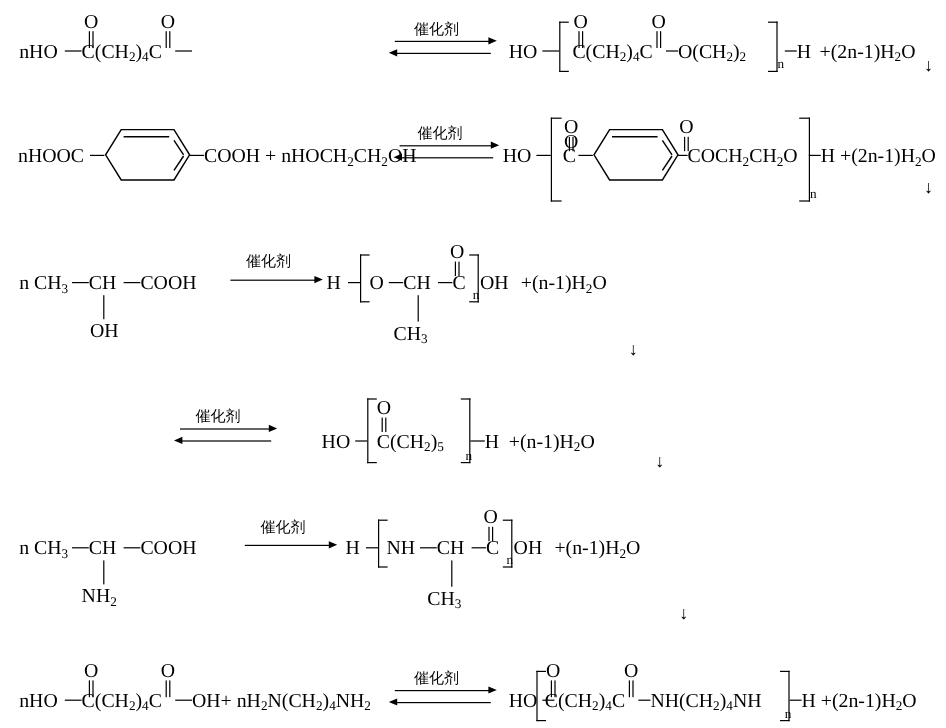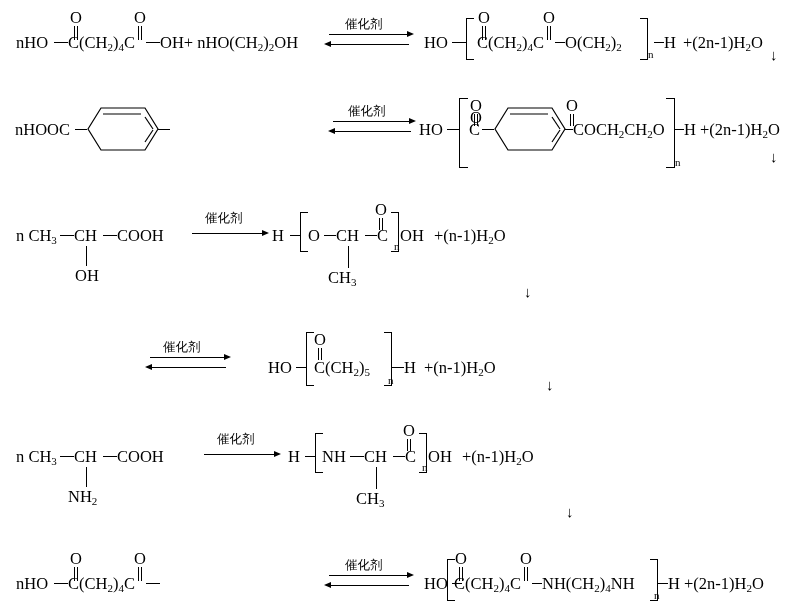--- a/index.html
+++ b/index.html
@@ -53,21 +53,20 @@
   <div class="line vline" style="left:77px;top:26px;height:14px;"></div>
 
   <div class="abs f16" style="left:134px;top:8px;">O</div>
   <div class="line vline" style="left:138px;top:26px;height:14px;"></div>
   <div class="line vline" style="left:141px;top:26px;height:14px;"></div>
 
   <div class="abs f16" style="left:16px;top:33px;">nHO</div>
   <div class="line hline" style="left:54px;top:42px;width:14px;"></div>
   <div class="abs f16" style="left:68px;top:33px;">C(CH<span class="sub">2</span>)<span class="sub">4</span>C</div>
   <div class="line hline" style="left:146px;top:42px;width:14px;"></div>
-  <div class="abs f16" style="left:160px;top:33px;">OH+ nHO(CH<span class="sub">2</span>)<span class="sub">2</span>OH</div>
 
   <div class="abs cn" style="left:345px;top:16px;">催化剂</div>
   <div class="line hline" style="left:329px;top:34px;width:80px;"></div>
   <div class="arrowhead" style="left:407px;top:30.5px;"></div>
   <div class="line hline" style="left:329px;top:44px;width:80px;"></div>
   <div class="arrowhead-left" style="left:324px;top:40.5px;"></div>
 
   <div class="abs f16" style="left:478px;top:8px;">O</div>
   <div class="line vline" style="left:482px;top:26px;height:14px;"></div>
   <div class="line vline" style="left:485px;top:26px;height:14px;"></div>
@@ -95,20 +94,21 @@
 
   <div class="ring" style="left:87px;top:104px;">
     <svg width="72" height="50" viewBox="0 0 72 50">
       <polygon points="14,4 58,4 71,25 58,46 14,46 1,25" fill="none" stroke="#000" stroke-width="1.2"></polygon>
       <line x1="16" y1="10" x2="54" y2="10" stroke="#000" stroke-width="1.2"></line>
       <line x1="58" y1="13" x2="66" y2="25" stroke="#000" stroke-width="1.2"></line>
       <line x1="58" y1="38" x2="66" y2="26" stroke="#000" stroke-width="1.2"></line>
     </svg>
   </div>
   <div class="line hline" style="left:158px;top:129px;width:12px;"></div>
+  <div class="abs f16" style="left:170px;top:120px;">COOH + nHOCH<span class="sub">2</span>CH<span class="sub">2</span>OH</div>
 
   <div class="abs cn" style="left:348px;top:103px;">催化剂</div>
   <div class="line hline" style="left:333px;top:121px;width:78px;"></div>
   <div class="arrowhead" style="left:409px;top:117.5px;"></div>
   <div class="line hline" style="left:333px;top:131px;width:78px;"></div>
   <div class="arrowhead-left" style="left:328px;top:127.5px;"></div>
 
   <div class="abs f16" style="left:419px;top:120px;">HO</div>
   <div class="line hline" style="left:447px;top:129px;width:12px;"></div>
   <div class="brk brk-l" style="left:459px;top:98px;width:8px;height:68px;"></div>
@@ -228,20 +228,21 @@
   <div class="line vline" style="left:74px;top:567px;height:14px;"></div>
   <div class="line vline" style="left:77px;top:567px;height:14px;"></div>
   <div class="abs f16" style="left:134px;top:549px;">O</div>
   <div class="line vline" style="left:138px;top:567px;height:14px;"></div>
   <div class="line vline" style="left:141px;top:567px;height:14px;"></div>
 
   <div class="abs f16" style="left:16px;top:574px;">nHO</div>
   <div class="line hline" style="left:54px;top:583px;width:14px;"></div>
   <div class="abs f16" style="left:68px;top:574px;">C(CH<span class="sub">2</span>)<span class="sub">4</span>C</div>
   <div class="line hline" style="left:146px;top:583px;width:14px;"></div>
+  <div class="abs f16" style="left:160px;top:574px;">OH+ nH<span class="sub">2</span>N(CH<span class="sub">2</span>)<span class="sub">4</span>NH<span class="sub">2</span></div>
 
   <div class="abs cn" style="left:345px;top:557px;">催化剂</div>
   <div class="line hline" style="left:329px;top:575px;width:80px;"></div>
   <div class="arrowhead" style="left:407px;top:571.5px;"></div>
   <div class="line hline" style="left:329px;top:585px;width:80px;"></div>
   <div class="arrowhead-left" style="left:324px;top:581.5px;"></div>
 
   <div class="abs f16" style="left:455px;top:549px;">O</div>
   <div class="line vline" style="left:459px;top:567px;height:14px;"></div>
   <div class="line vline" style="left:462px;top:567px;height:14px;"></div>

